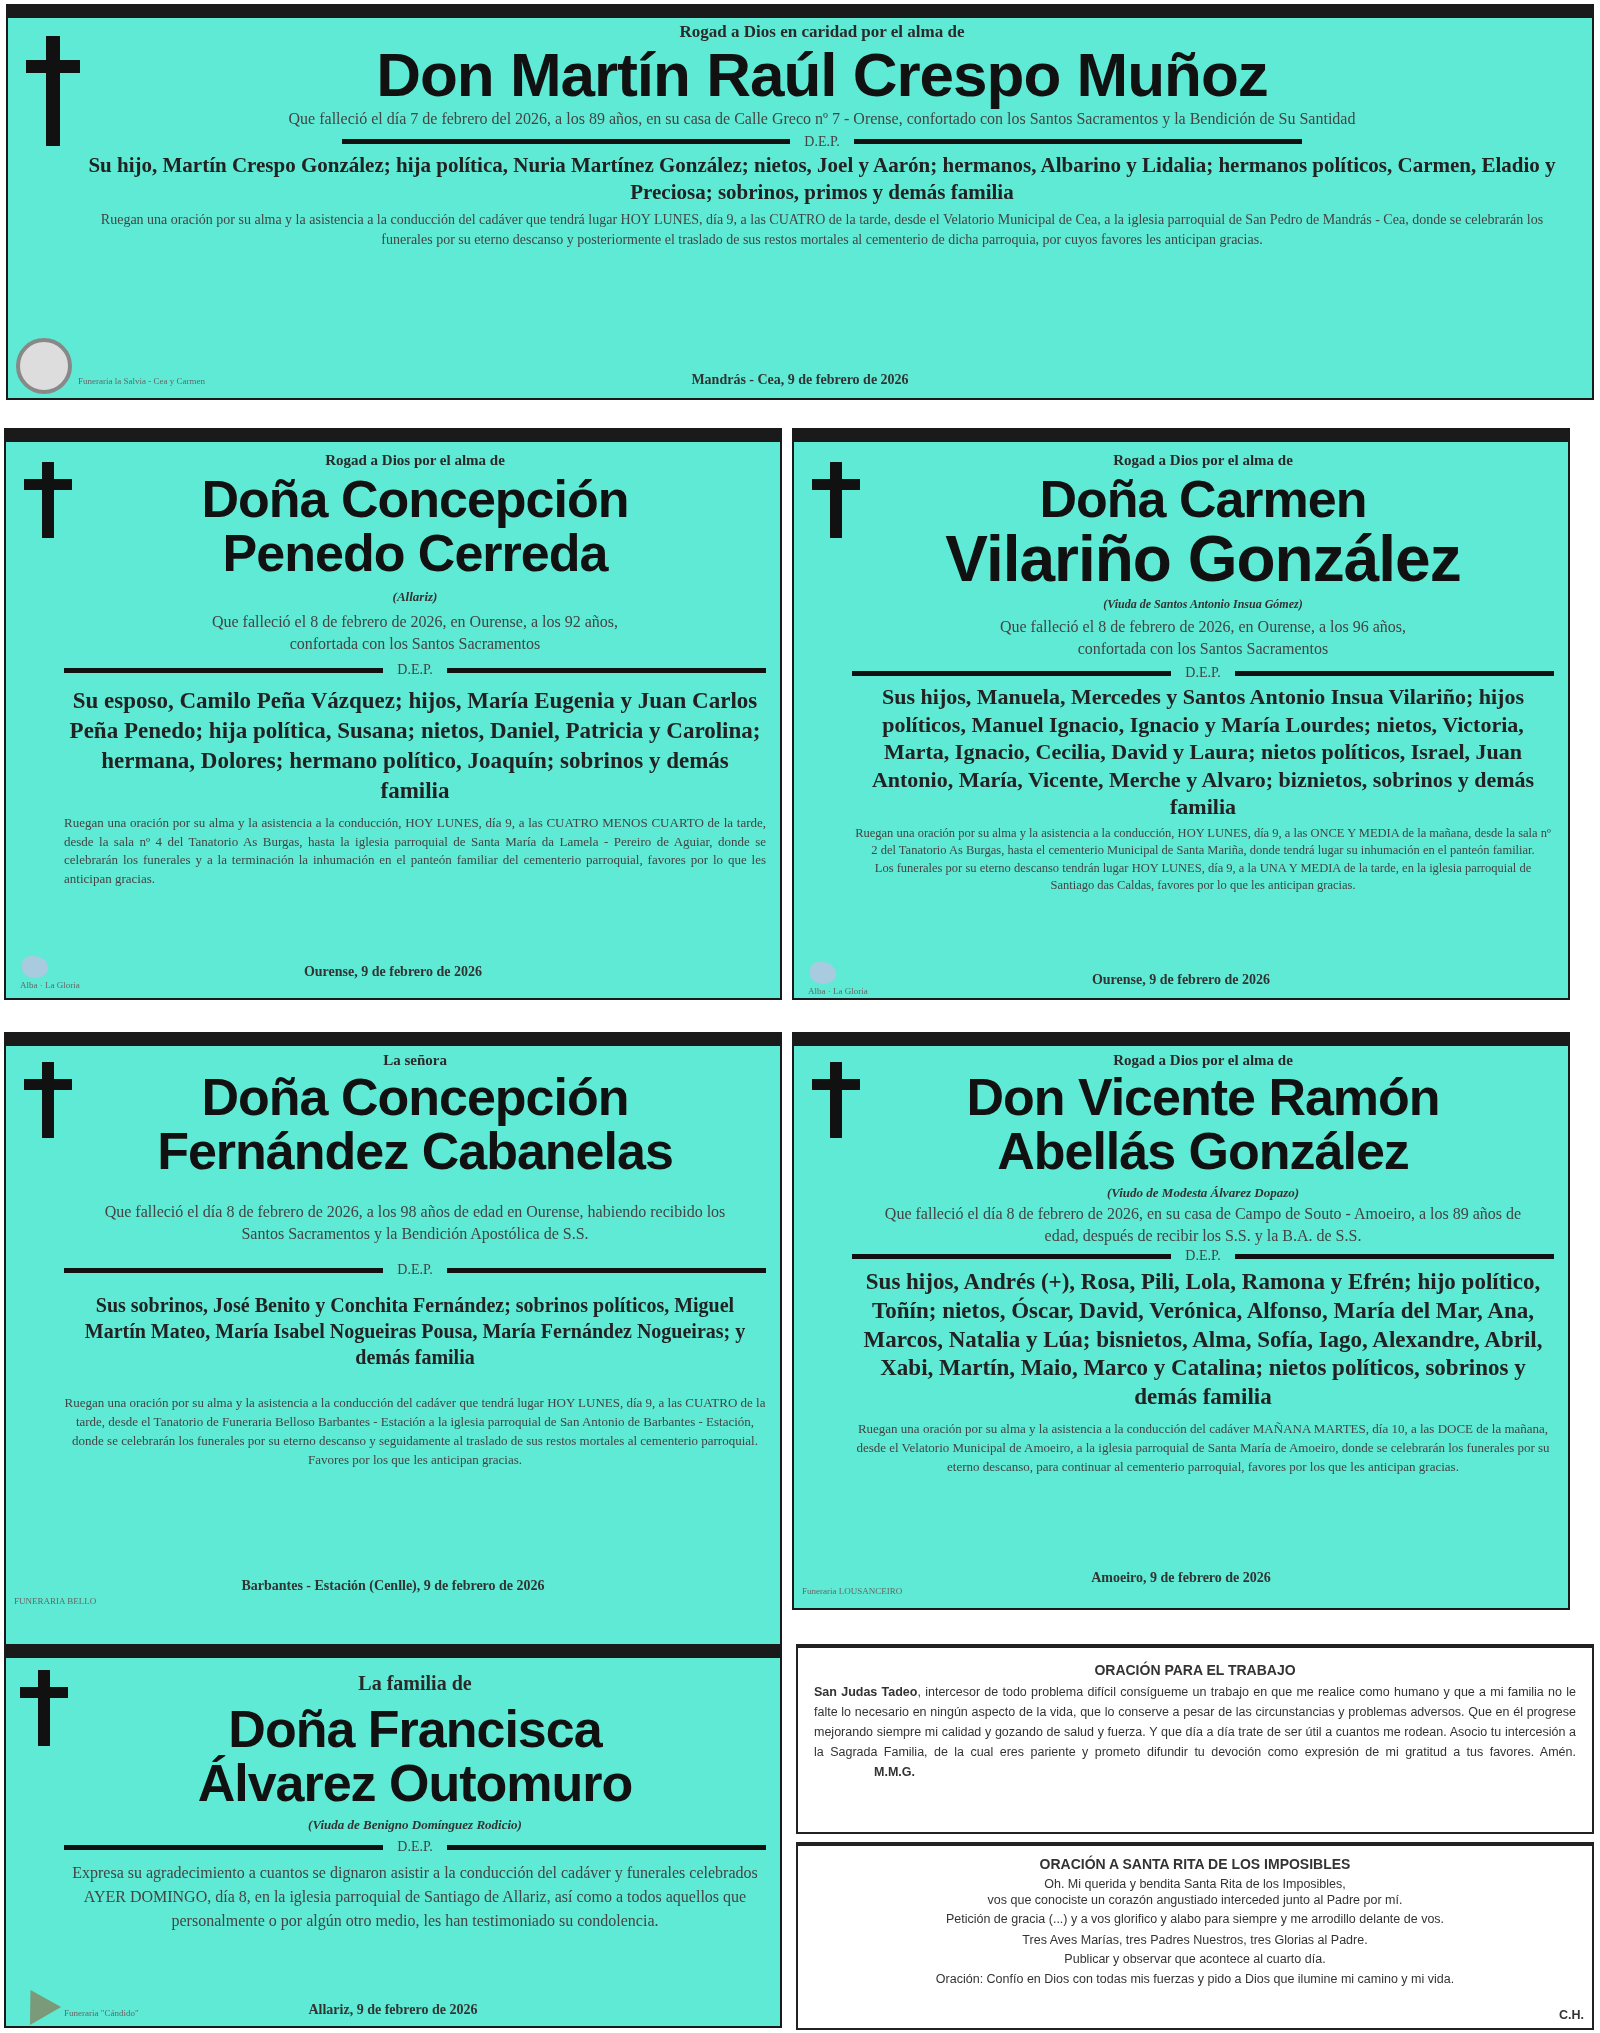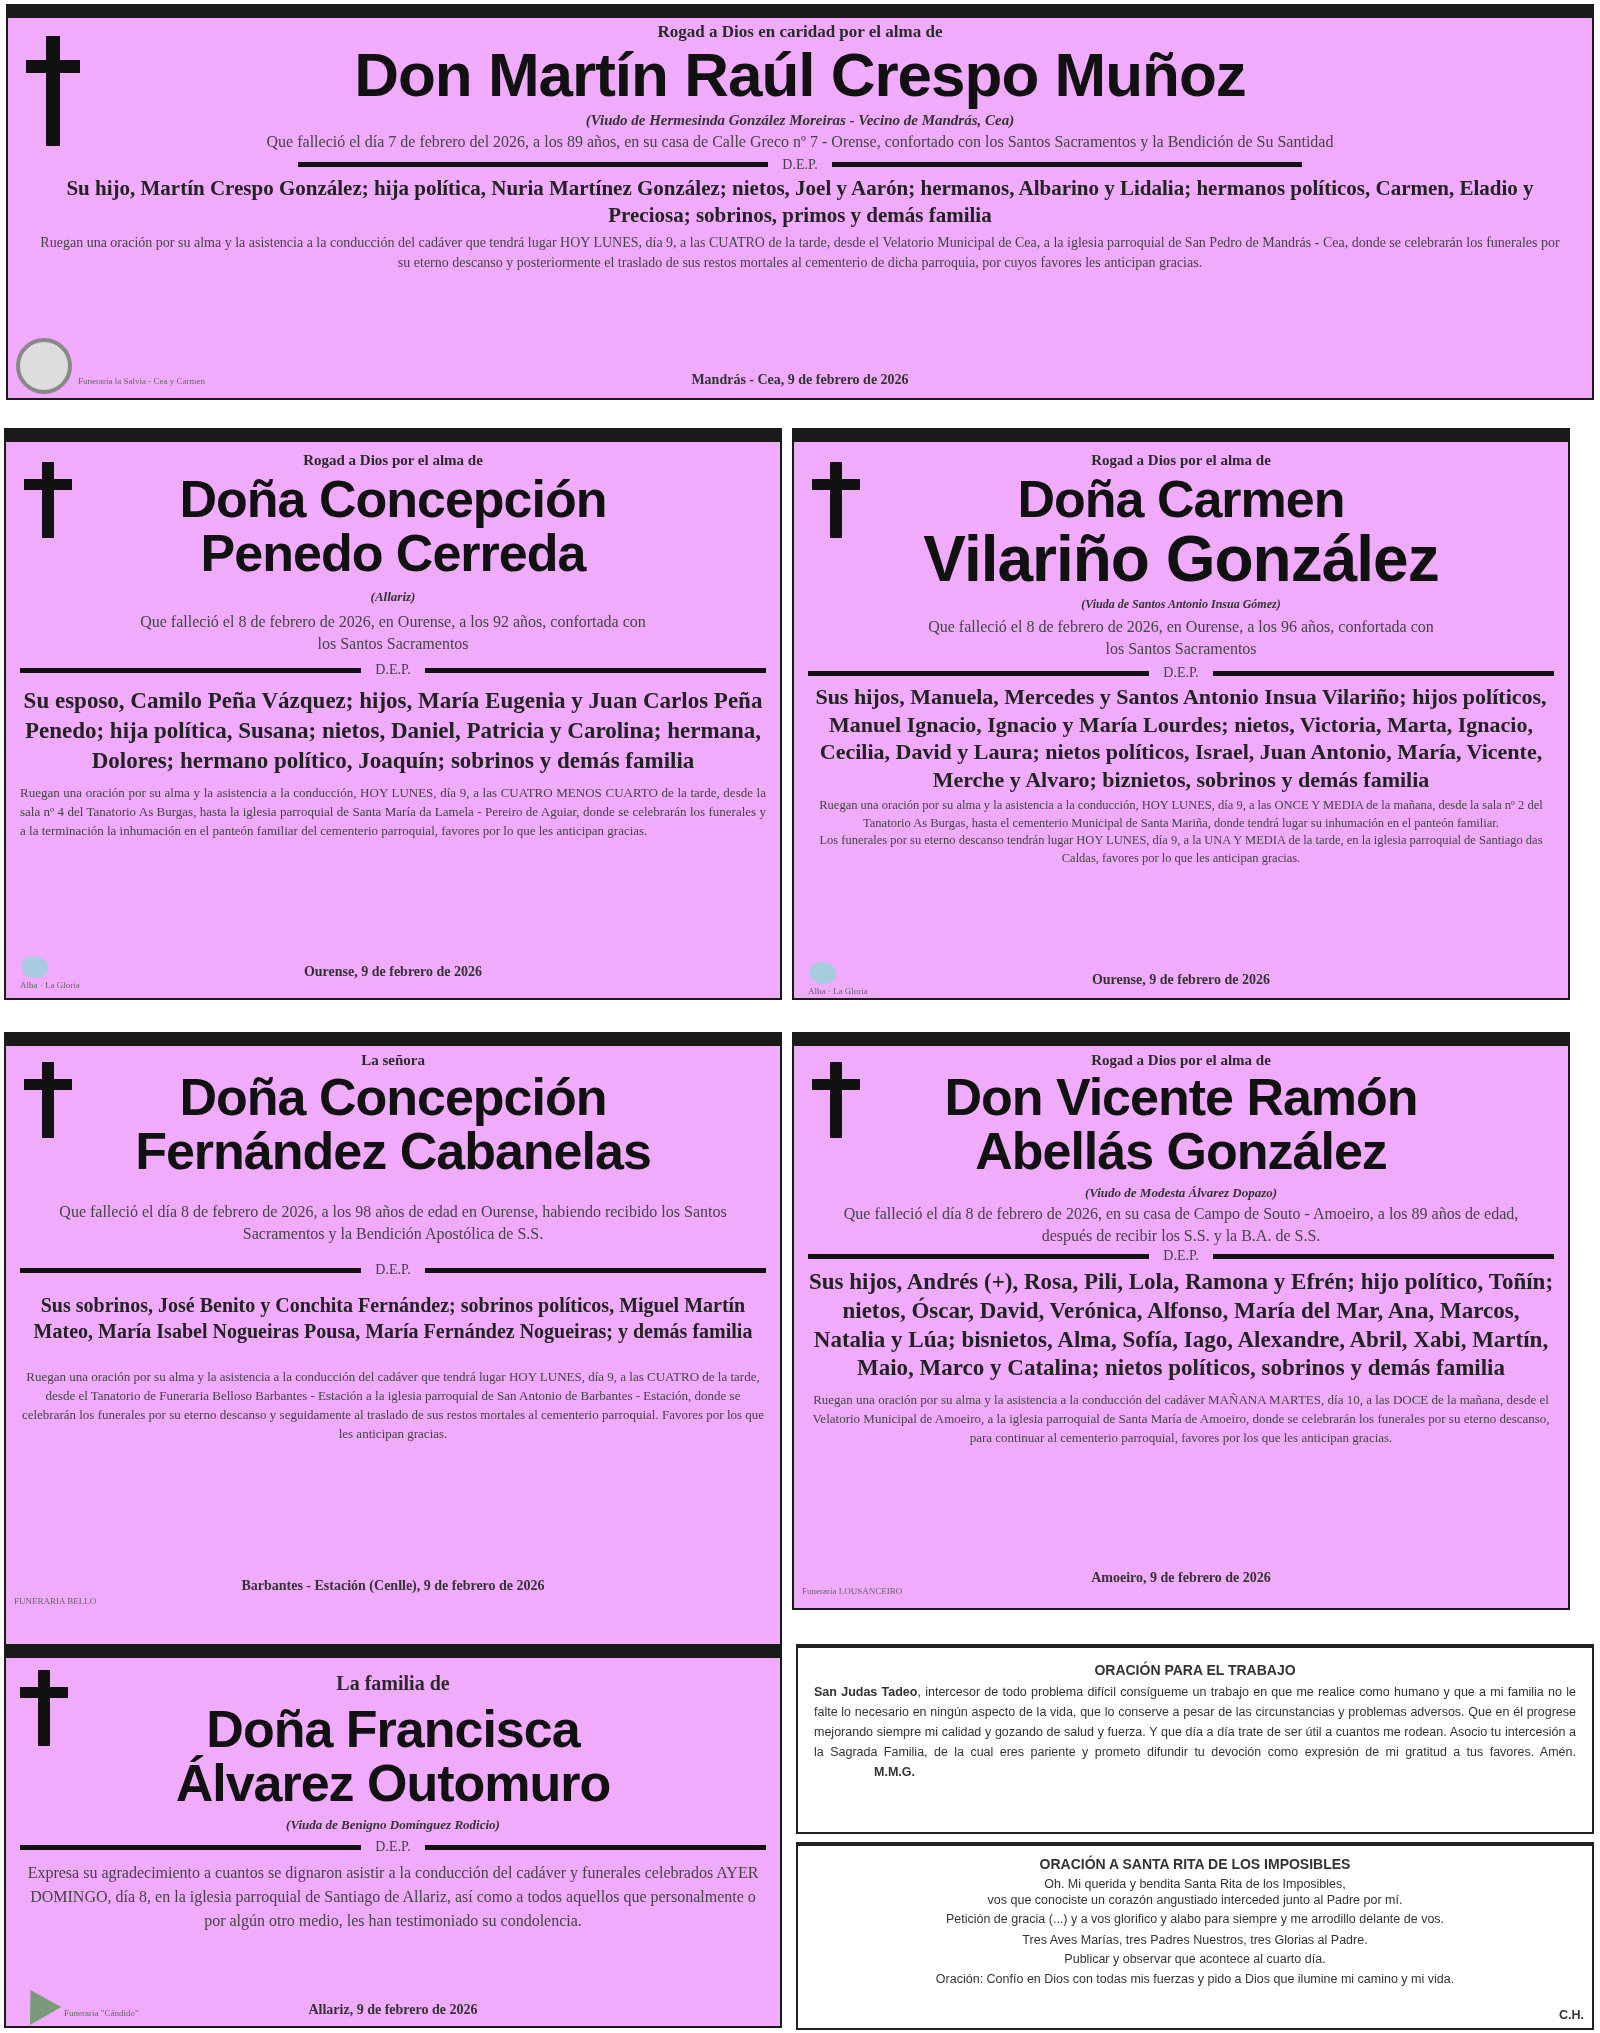--- a/index.html
+++ b/index.html
@@ -3,22 +3,23 @@
 <meta charset="utf-8">
 <style>
   * { box-sizing: border-box; margin: 0; padding: 0; }
   html, body { width: 1600px; height: 2033px; background: #ffffff; overflow: hidden; }
   body { position: relative; font-family: "Liberation Serif", "DejaVu Serif", serif; color: #1a1a1a; }
 
   .notice {
     position: absolute;
     border: 2px solid #1a1a1a;
     border-top: 14px solid #1a1a1a;
-    background: #f0abfc;
+    background: #5eead4;
     text-align: center;
+    padding-left: 44px;
   }
   .cross {
     position: absolute;
     width: 54px; height: 110px;
   }
   .cross::before, .cross::after { content: ""; position: absolute; background: #111; }
   .cross::before { left: 20px; top: 0; width: 14px; height: 100%; }
   .cross::after { left: 0; top: 24px; width: 54px; height: 13px; }
   .cross.small { width: 48px; height: 76px; }
   .cross.small::before { left: 18px; width: 12px; }
@@ -44,21 +45,20 @@
   .prayer .ptext { font-size: 12.5px; line-height: 1.6; }
   .prayer .sig { font-weight: bold; font-size: 12.5px; }
 </style>
 </head>
 <body>
 
 <div class="notice" style="left:6px; top:4px; width:1588px; height:396px;">
   <div class="cross" style="left:18px; top:18px;"></div>
   <div class="pre" style="margin-top:4px;">Rogad a Dios en caridad por el alma de</div>
   <div class="name" style="font-size:62px; margin-top:2px;">Don Martín Raúl Crespo Muñoz</div>
-  <div class="sub" style="margin-top:6px;">(Viudo de Hermesinda González Moreiras - Vecino de Mandrás, Cea)</div>
   <div class="death" style="margin-top:2px; padding:0 60px;">Que falleció el día 7 de febrero del 2026, a los 89 años, en su casa de Calle Greco nº 7 - Orense, confortado con los Santos Sacramentos y la Bendición de Su Santidad</div>
   <div class="dep-row" style="margin:4px 290px 0;">
     <div class="bar"></div>
     <div class="dep">D.E.P.</div>
     <div class="bar"></div>
   </div>
   <div class="family" style="font-size:21px; padding:2px 30px 0;">Su hijo, Martín Crespo González; hija política, Nuria Martínez González; nietos, Joel y Aarón; hermanos, Albarino y Lidalia; hermanos políticos, Carmen, Eladio y Preciosa; sobrinos, primos y demás familia</div>
   <div class="body" style="padding:4px 30px 0;">Ruegan una oración por su alma y la asistencia a la conducción del cadáver que tendrá lugar HOY LUNES, día 9, a las CUATRO de la tarde, desde el Velatorio Municipal de Cea, a la iglesia parroquial de San Pedro de Mandrás - Cea, donde se celebrarán los funerales por su eterno descanso y posteriormente el traslado de sus restos mortales al cementerio de dicha parroquia, por cuyos favores les anticipan gracias.</div>
   <div class="logo-circle" style="left:8px; top:320px;"></div>
   <div class="funeraria" style="left:70px; top:358px;">Funeraria la Salvia - Cea y Carmen</div>

